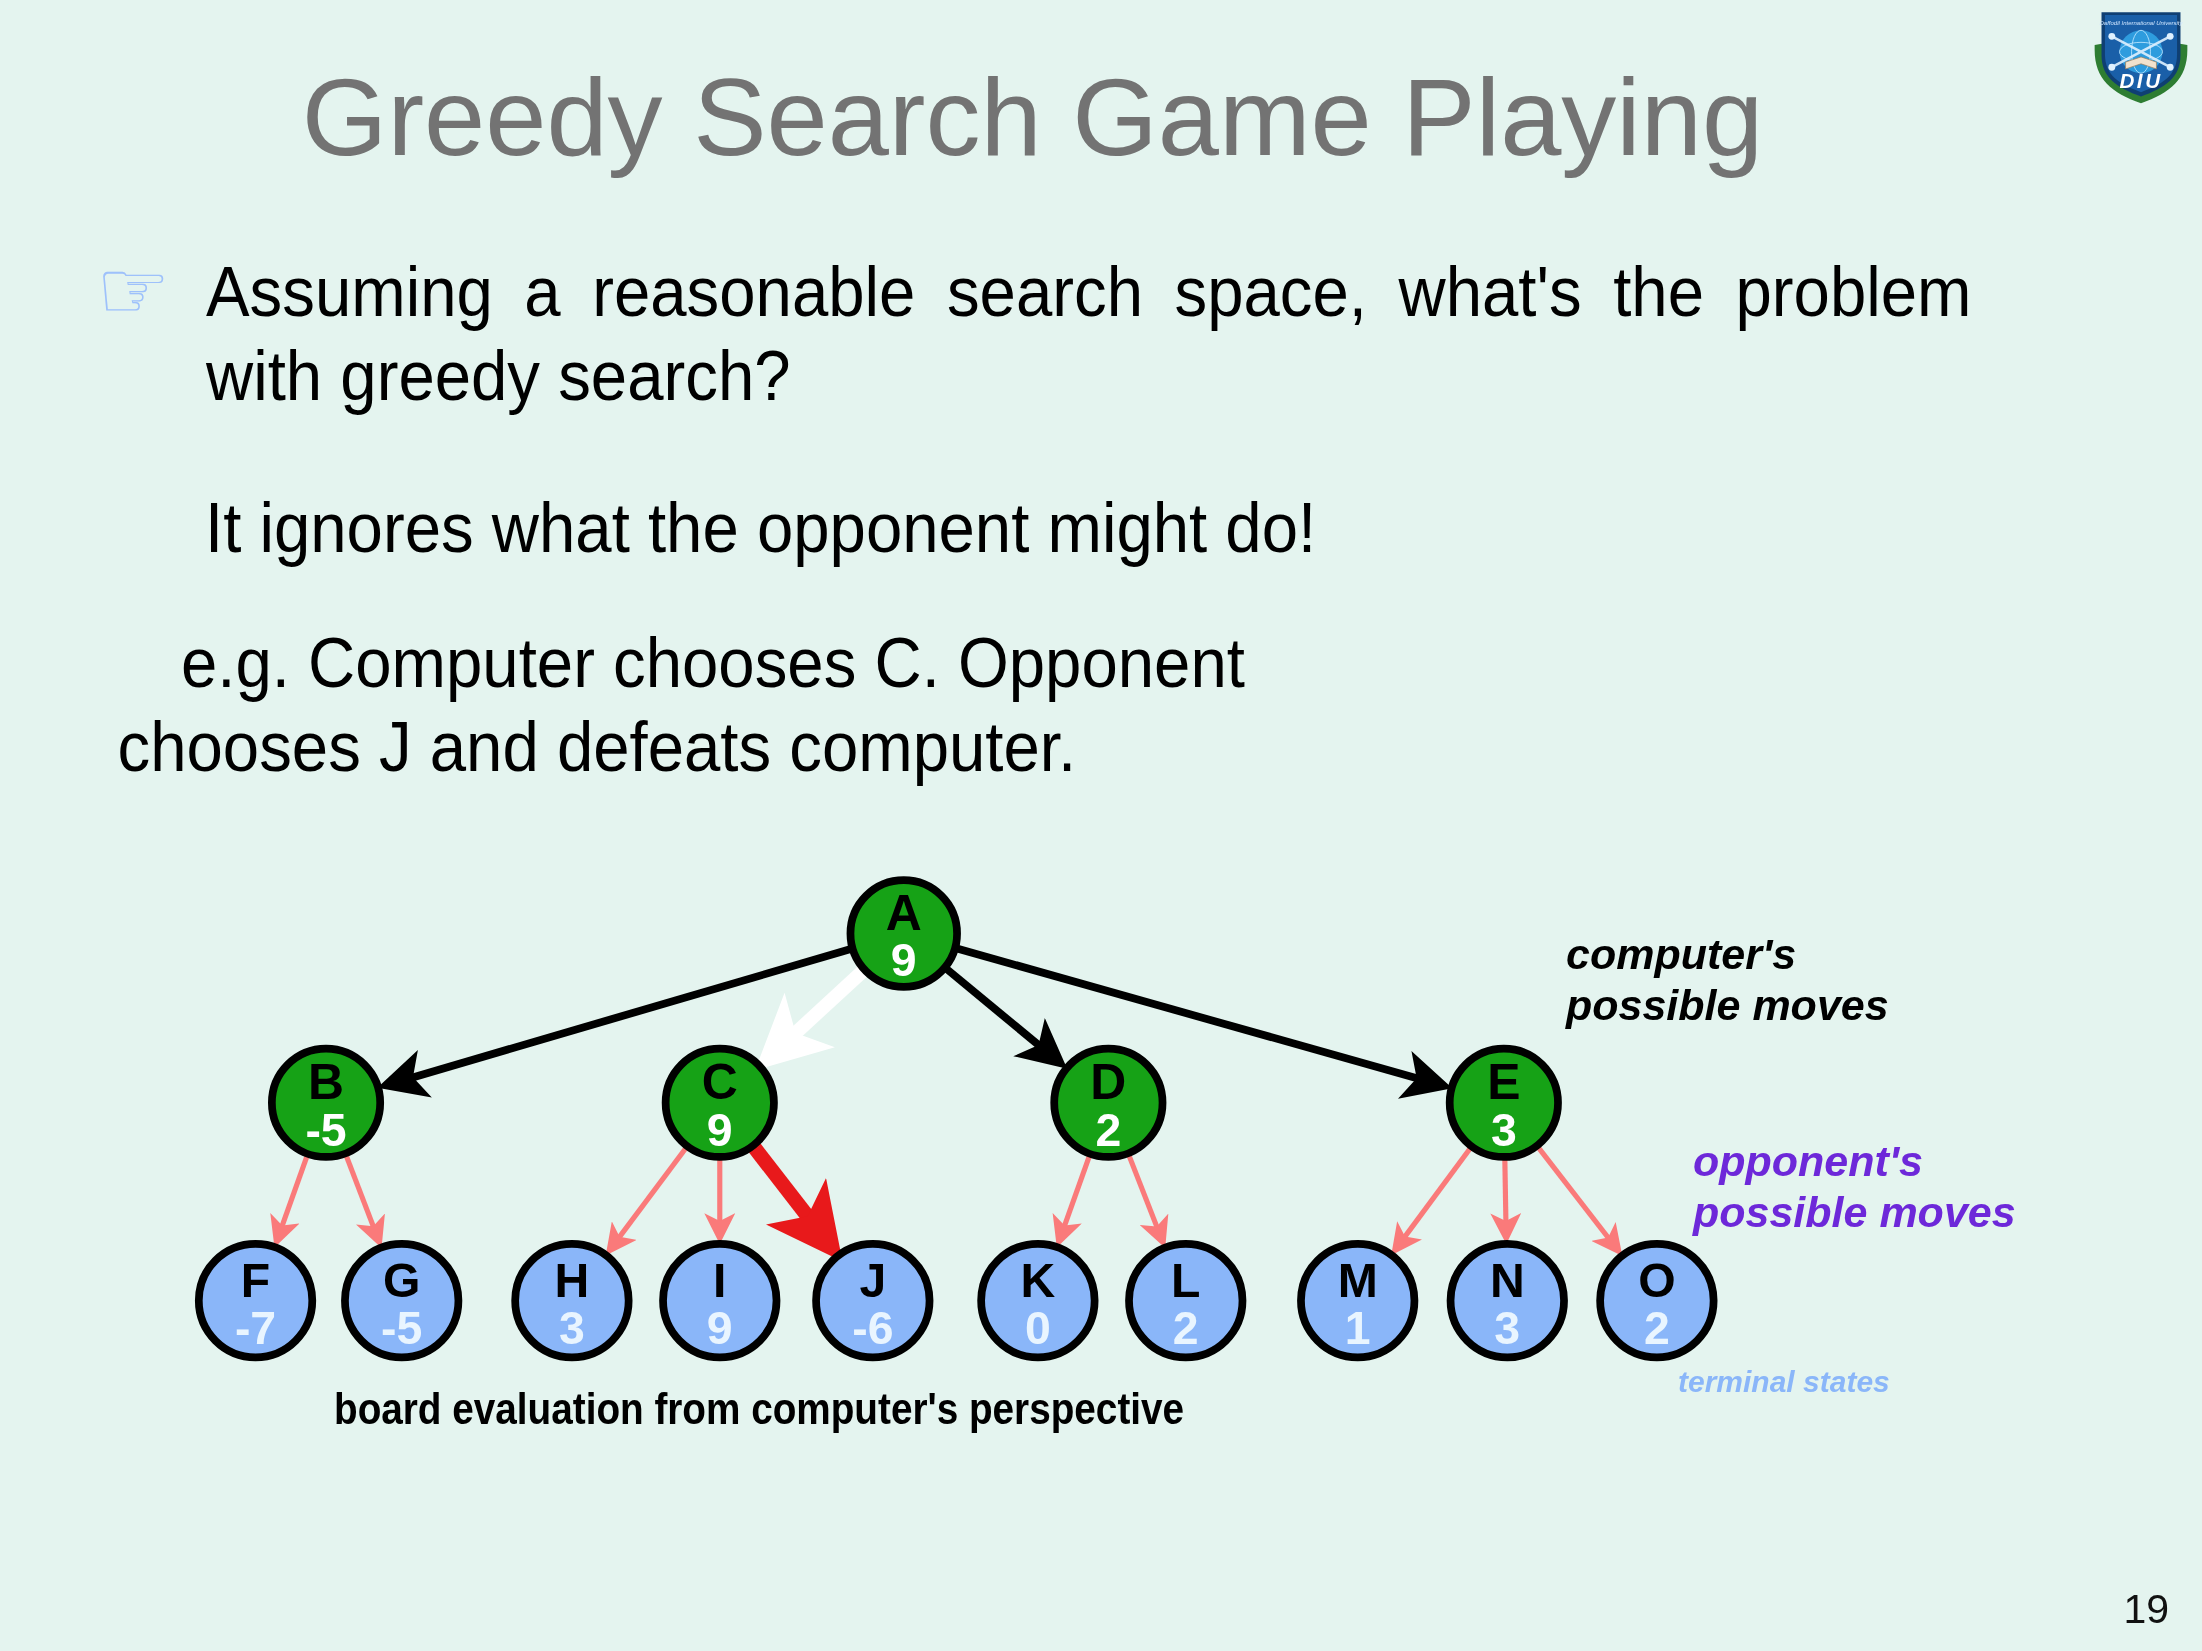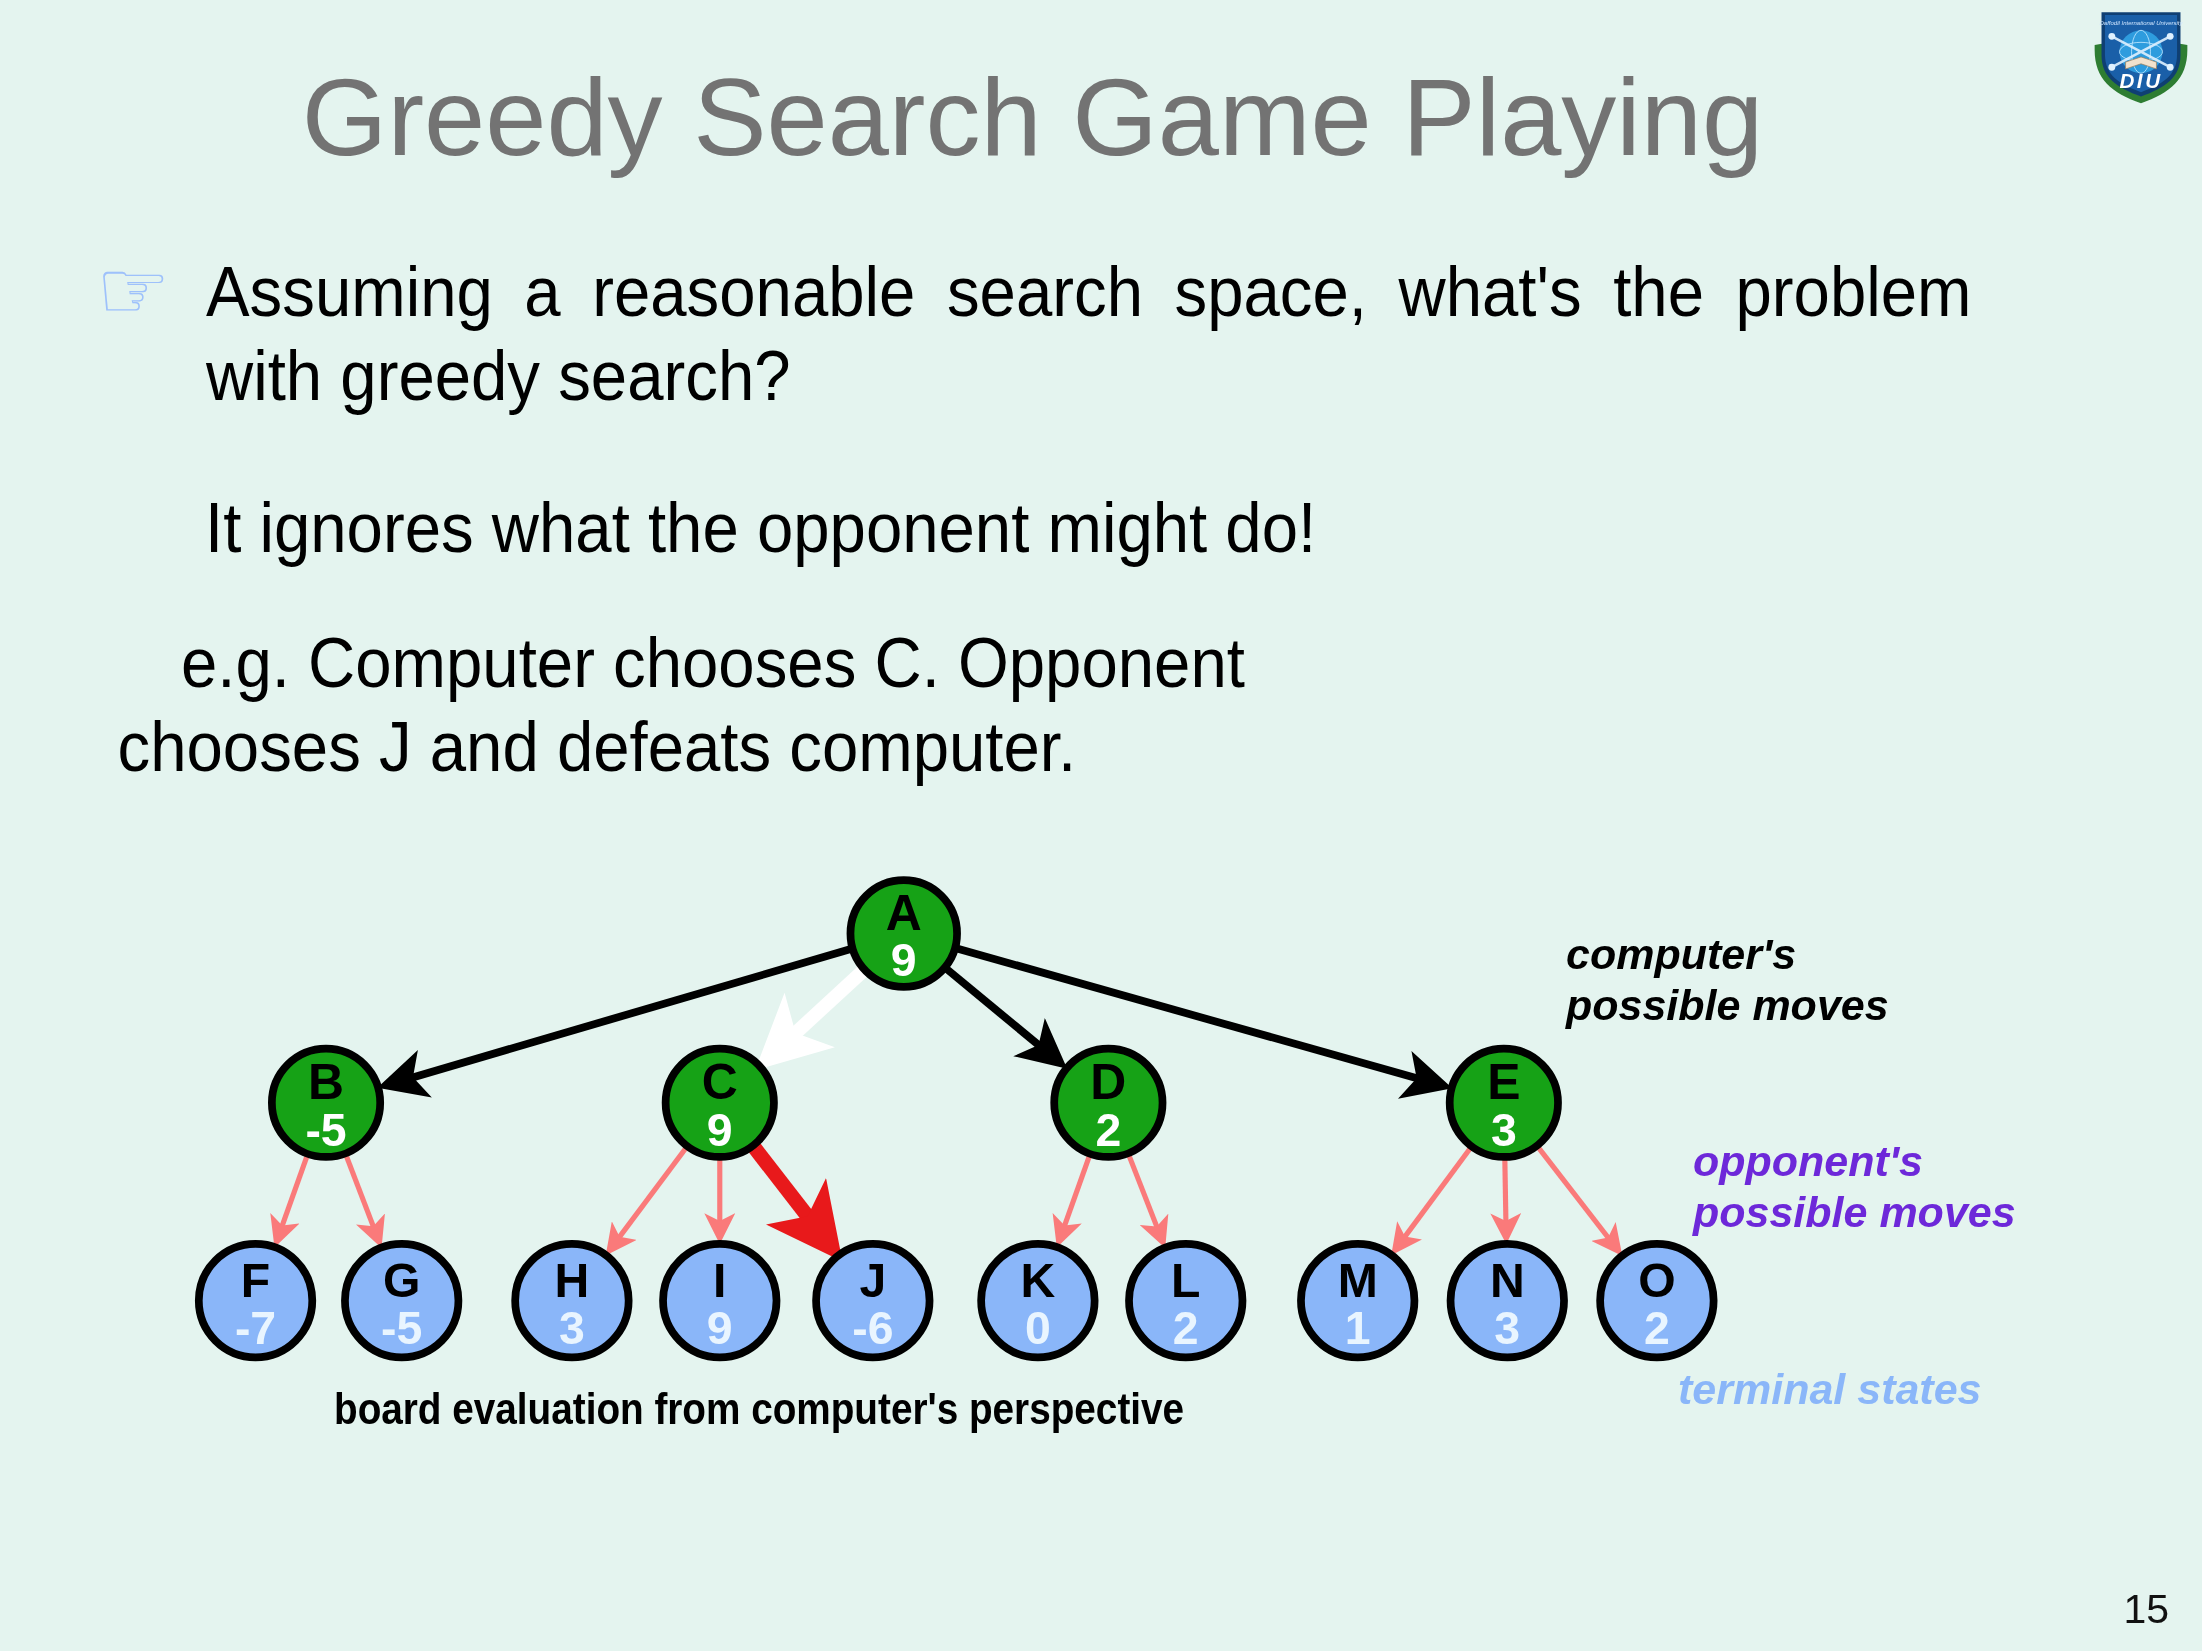--- a/index.html
+++ b/index.html
@@ -123,21 +123,21 @@
   #legend-opponent {
     left: 1693px;
     top: 1136px;
     color: #6d28d9;
     font-size: 43px;
   }
   #legend-terminal {
     left: 1678px;
     top: 1364px;
     color: #8ab6f9;
-    font-size: 43px;
+    font-size: 30px;
   }
   #caption {
     position: absolute;
     left: 334px;
     top: 1383px;
     color: #000000;
     font-size: 45px;
     font-weight: bold;
     font-family: "Liberation Sans Narrow", "Liberation Sans", sans-serif;
     font-stretch: condensed;
@@ -300,16 +300,16 @@
       </g>
   </svg>
 
   <div class="legend" id="legend-computer">computer's
 possible moves</div>
   <div class="legend" id="legend-opponent">opponent's
 possible moves</div>
   <div class="legend" id="legend-terminal">terminal states</div>
   <div id="caption">board evaluation from computer's perspective</div>
 
-  <div id="page-number">15</div>
+  <div id="page-number">19</div>
 
 </div>
 
 
 </body></html>

